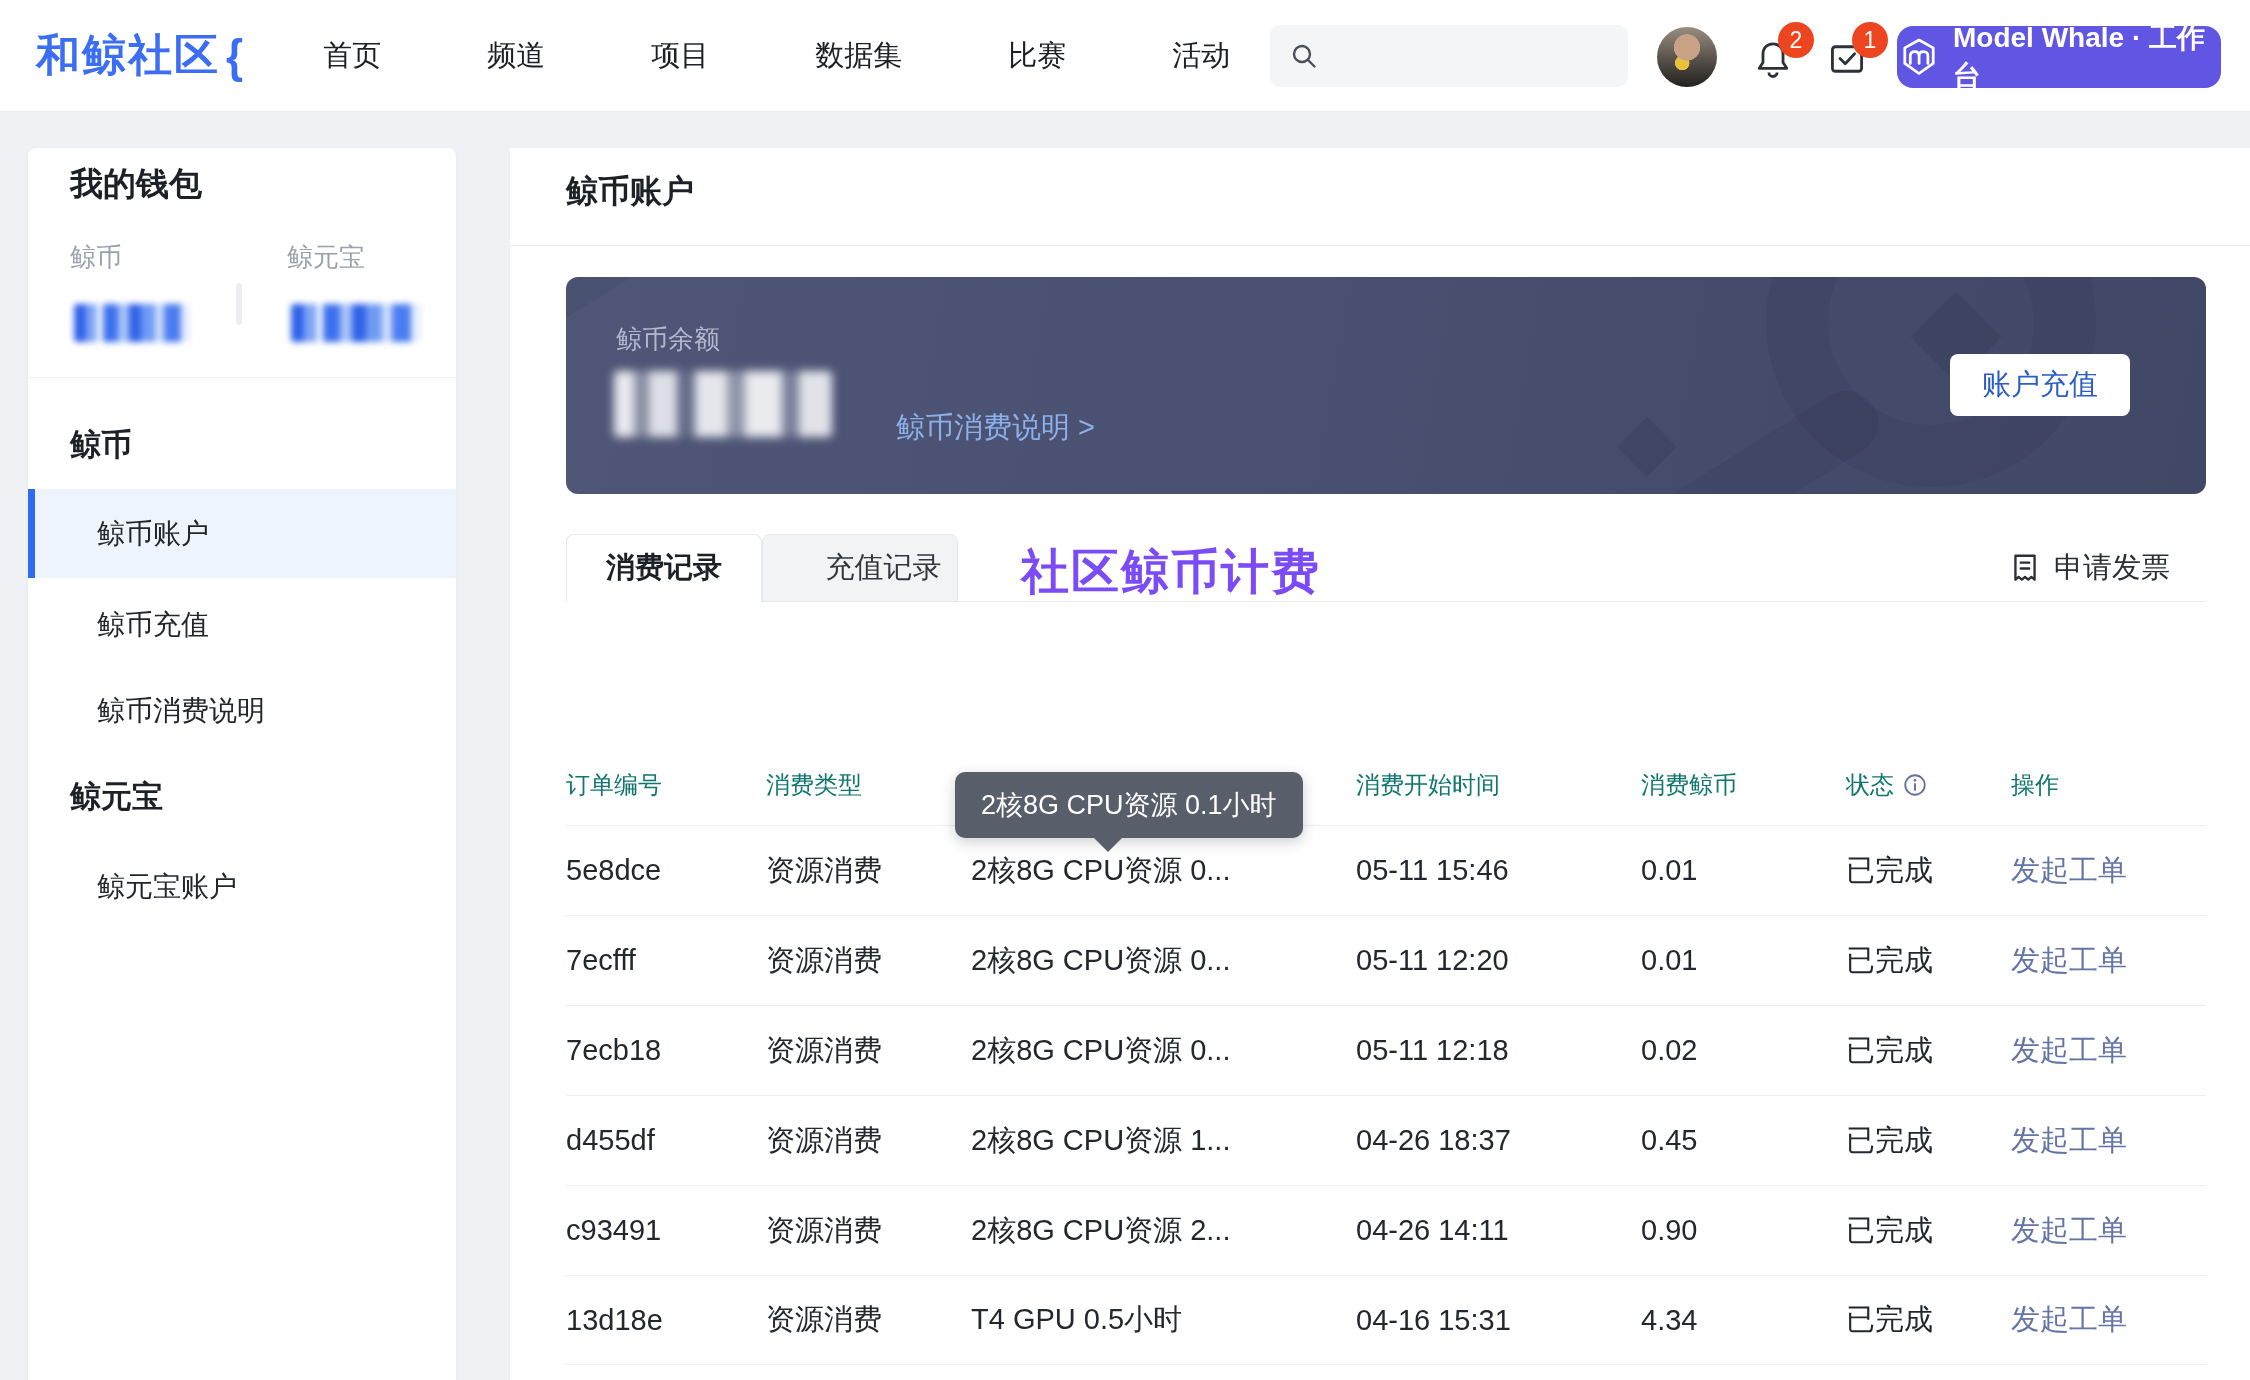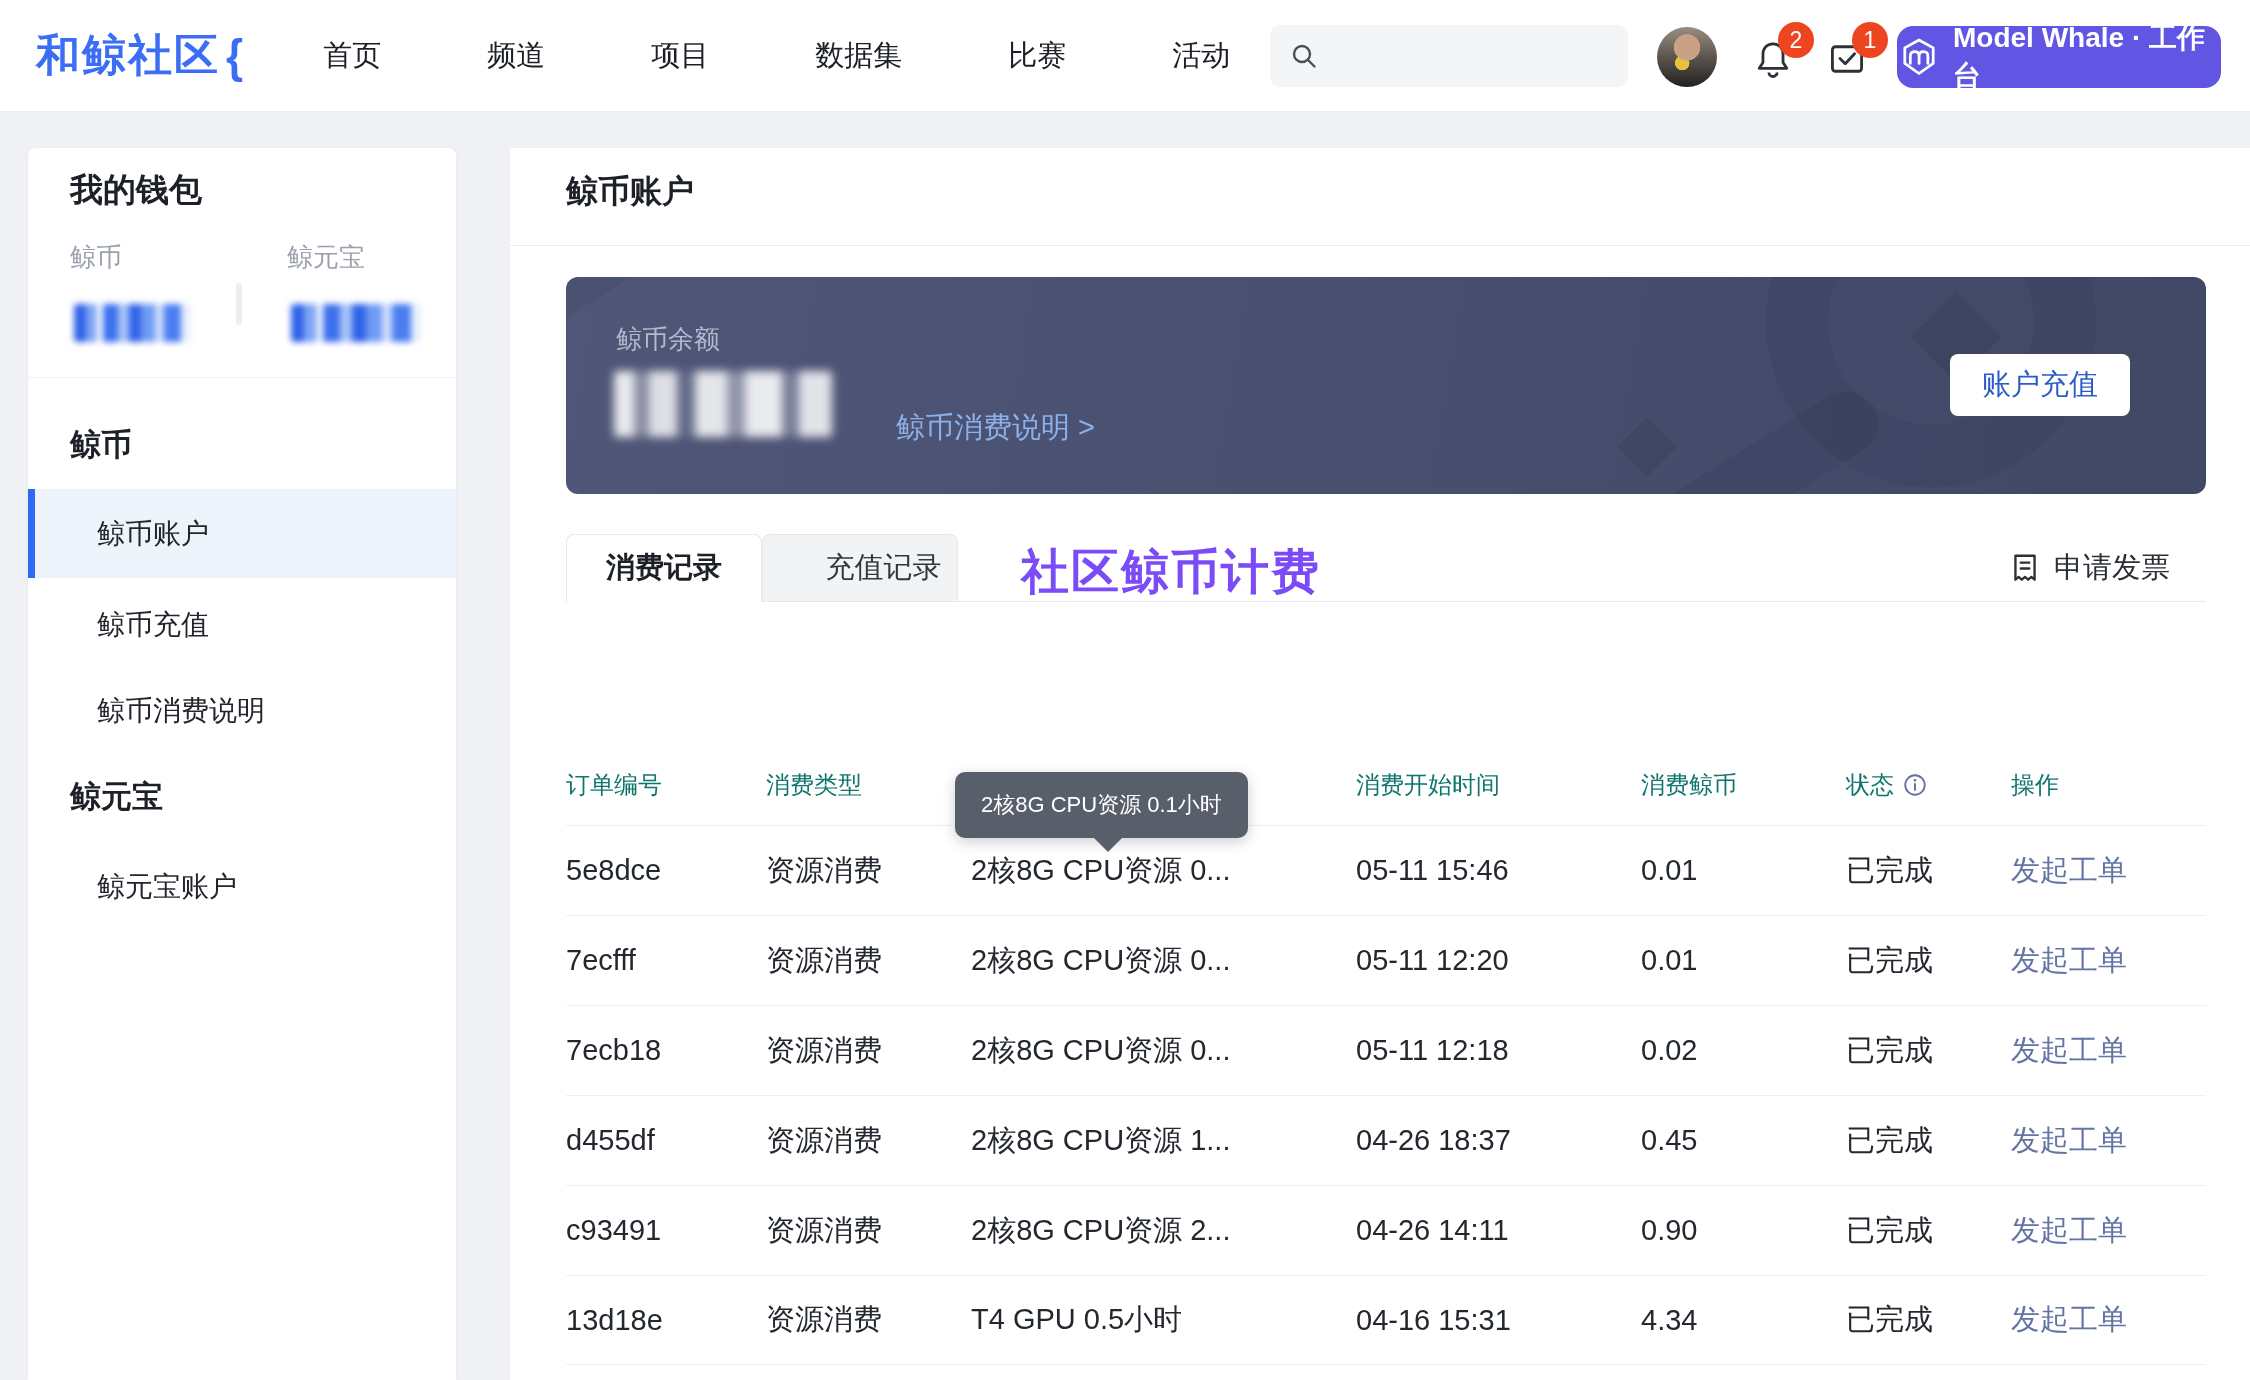--- a/index.html
+++ b/index.html
@@ -20,21 +20,21 @@
                 radial-gradient(circle at 42% 60%, #e8c23a 0 14%, rgba(0,0,0,0) 15%),
                 linear-gradient(180deg,#9a8d80 0%,#56504a 55%,#23211f 100%); }
   .icon-btn { position:absolute; top:38px; width:44px; height:44px; cursor:pointer; }
   .bell-wrap { left:1752px; }
   .mail-wrap { left:1826px; }
   .badge { position:absolute; top:-16px; right:-18px; min-width:36px; height:36px; border-radius:18px; background:#ee4521; color:#fff; font-size:23px; display:flex; align-items:center; justify-content:center; padding:0 6px; }
   .workspace-btn { position:absolute; left:1897px; top:26px; width:324px; height:62px; border-radius:16px; background:#6156e4; color:#fff; display:flex; align-items:center; justify-content:center; gap:12px; font-size:28px; font-weight:700; cursor:pointer; }
 
   
   .sidebar { position:absolute; left:28px; top:148px; width:428px; height:1232px; background:#fff; border-radius:8px 8px 0 0; box-shadow:0 1px 4px rgba(40,50,80,.04); }
-  .wallet-title { position:absolute; left:42px; top:20px; font-size:33px; font-weight:700; color:#1d2127; }
+  .wallet-title { position:absolute; left:42px; top:14px; font-size:33px; font-weight:700; color:#1d2127; }
   .cur-label { position:absolute; top:92px; font-size:26px; color:#9aa1ac; }
   .cur1 { left:42px; } .cur2 { left:259px; }
   .mosaic-blue { position:absolute; top:156px; width:116px; height:38px; border-radius:3px; filter:blur(3px);
     background:linear-gradient(90deg,#2f62e8 0 10%,#7fa6f5 10% 20%,#ffffff 20% 25%,#3c70ee 25% 38%,#a9c3f8 38% 47%,#2f62e8 47% 58%,#6f9bf4 58% 70%,#cfdefb 70% 78%,#4a7df0 78% 92%,#e6eefc 92% 100%); }
   .m1 { left:46px; } .m2 { left:263px; width:130px; }
   .col-divider { position:absolute; left:208px; top:135px; width:6px; height:42px; border-radius:3px; background:#eceef1; }
   .side-divider { position:absolute; left:0; top:229px; width:428px; height:1px; background:#f0f1f3; }
   .section-title { position:absolute; left:42px; font-size:31px; font-weight:700; color:#1d2127; }
   .st1 { top:276px; } .st2 { top:628px; }
   .side-item { position:absolute; left:0; width:428px; height:88px; display:flex; align-items:center; padding-left:69px; font-size:28px; color:#22262c; cursor:pointer; }
@@ -81,21 +81,21 @@
   .table { position:absolute; left:56px; top:597px; width:1640px; }
   .thead { display:flex; height:80px; align-items:center; }
   .trow { display:flex; height:90px; align-items:center; border-top:1px solid #edeff2; }
   .trow:first-of-type { border-top:none; }
   .table .trow:last-of-type { border-bottom:1px solid #edeff2; }
   .th { font-size:24px; color:#0f766e; font-weight:500; display:flex; align-items:center; gap:10px; }
   .td { font-size:29px; color:#23272e; }
   .c0 { width:200px; } .c1 { width:205px; } .c2 { width:385px; } .c3 { width:285px; } .c4 { width:205px; } .c5 { width:165px;gap:8px; } .c6 { width:195px; }
   .action-link { color:#6374a5; cursor:pointer; }
 
-  .tooltip { position:absolute; left:389px; top:27px; height:66px; padding:0 26px; background:#585e6a; border-radius:10px; display:flex; align-items:center; color:#fff; font-size:22px; z-index:5; box-shadow:0 4px 14px rgba(30,35,50,.22); white-space:nowrap; }
+  .tooltip { position:absolute; left:389px; top:27px; height:66px; padding:0 26px; background:#585e6a; border-radius:10px; display:flex; align-items:center; color:#fff; font-size:27px; z-index:5; box-shadow:0 4px 14px rgba(30,35,50,.22); white-space:nowrap; }
   .tooltip::after { content:""; position:absolute; left:138px; bottom:-14px; width:0; height:0; border-left:15px solid transparent; border-right:15px solid transparent; border-top:15px solid #585e6a; }
 
   svg { display:block; }
 </style>
 </head>
 <body>
 
 <div class="screen">
 
   <div class="navbar">

